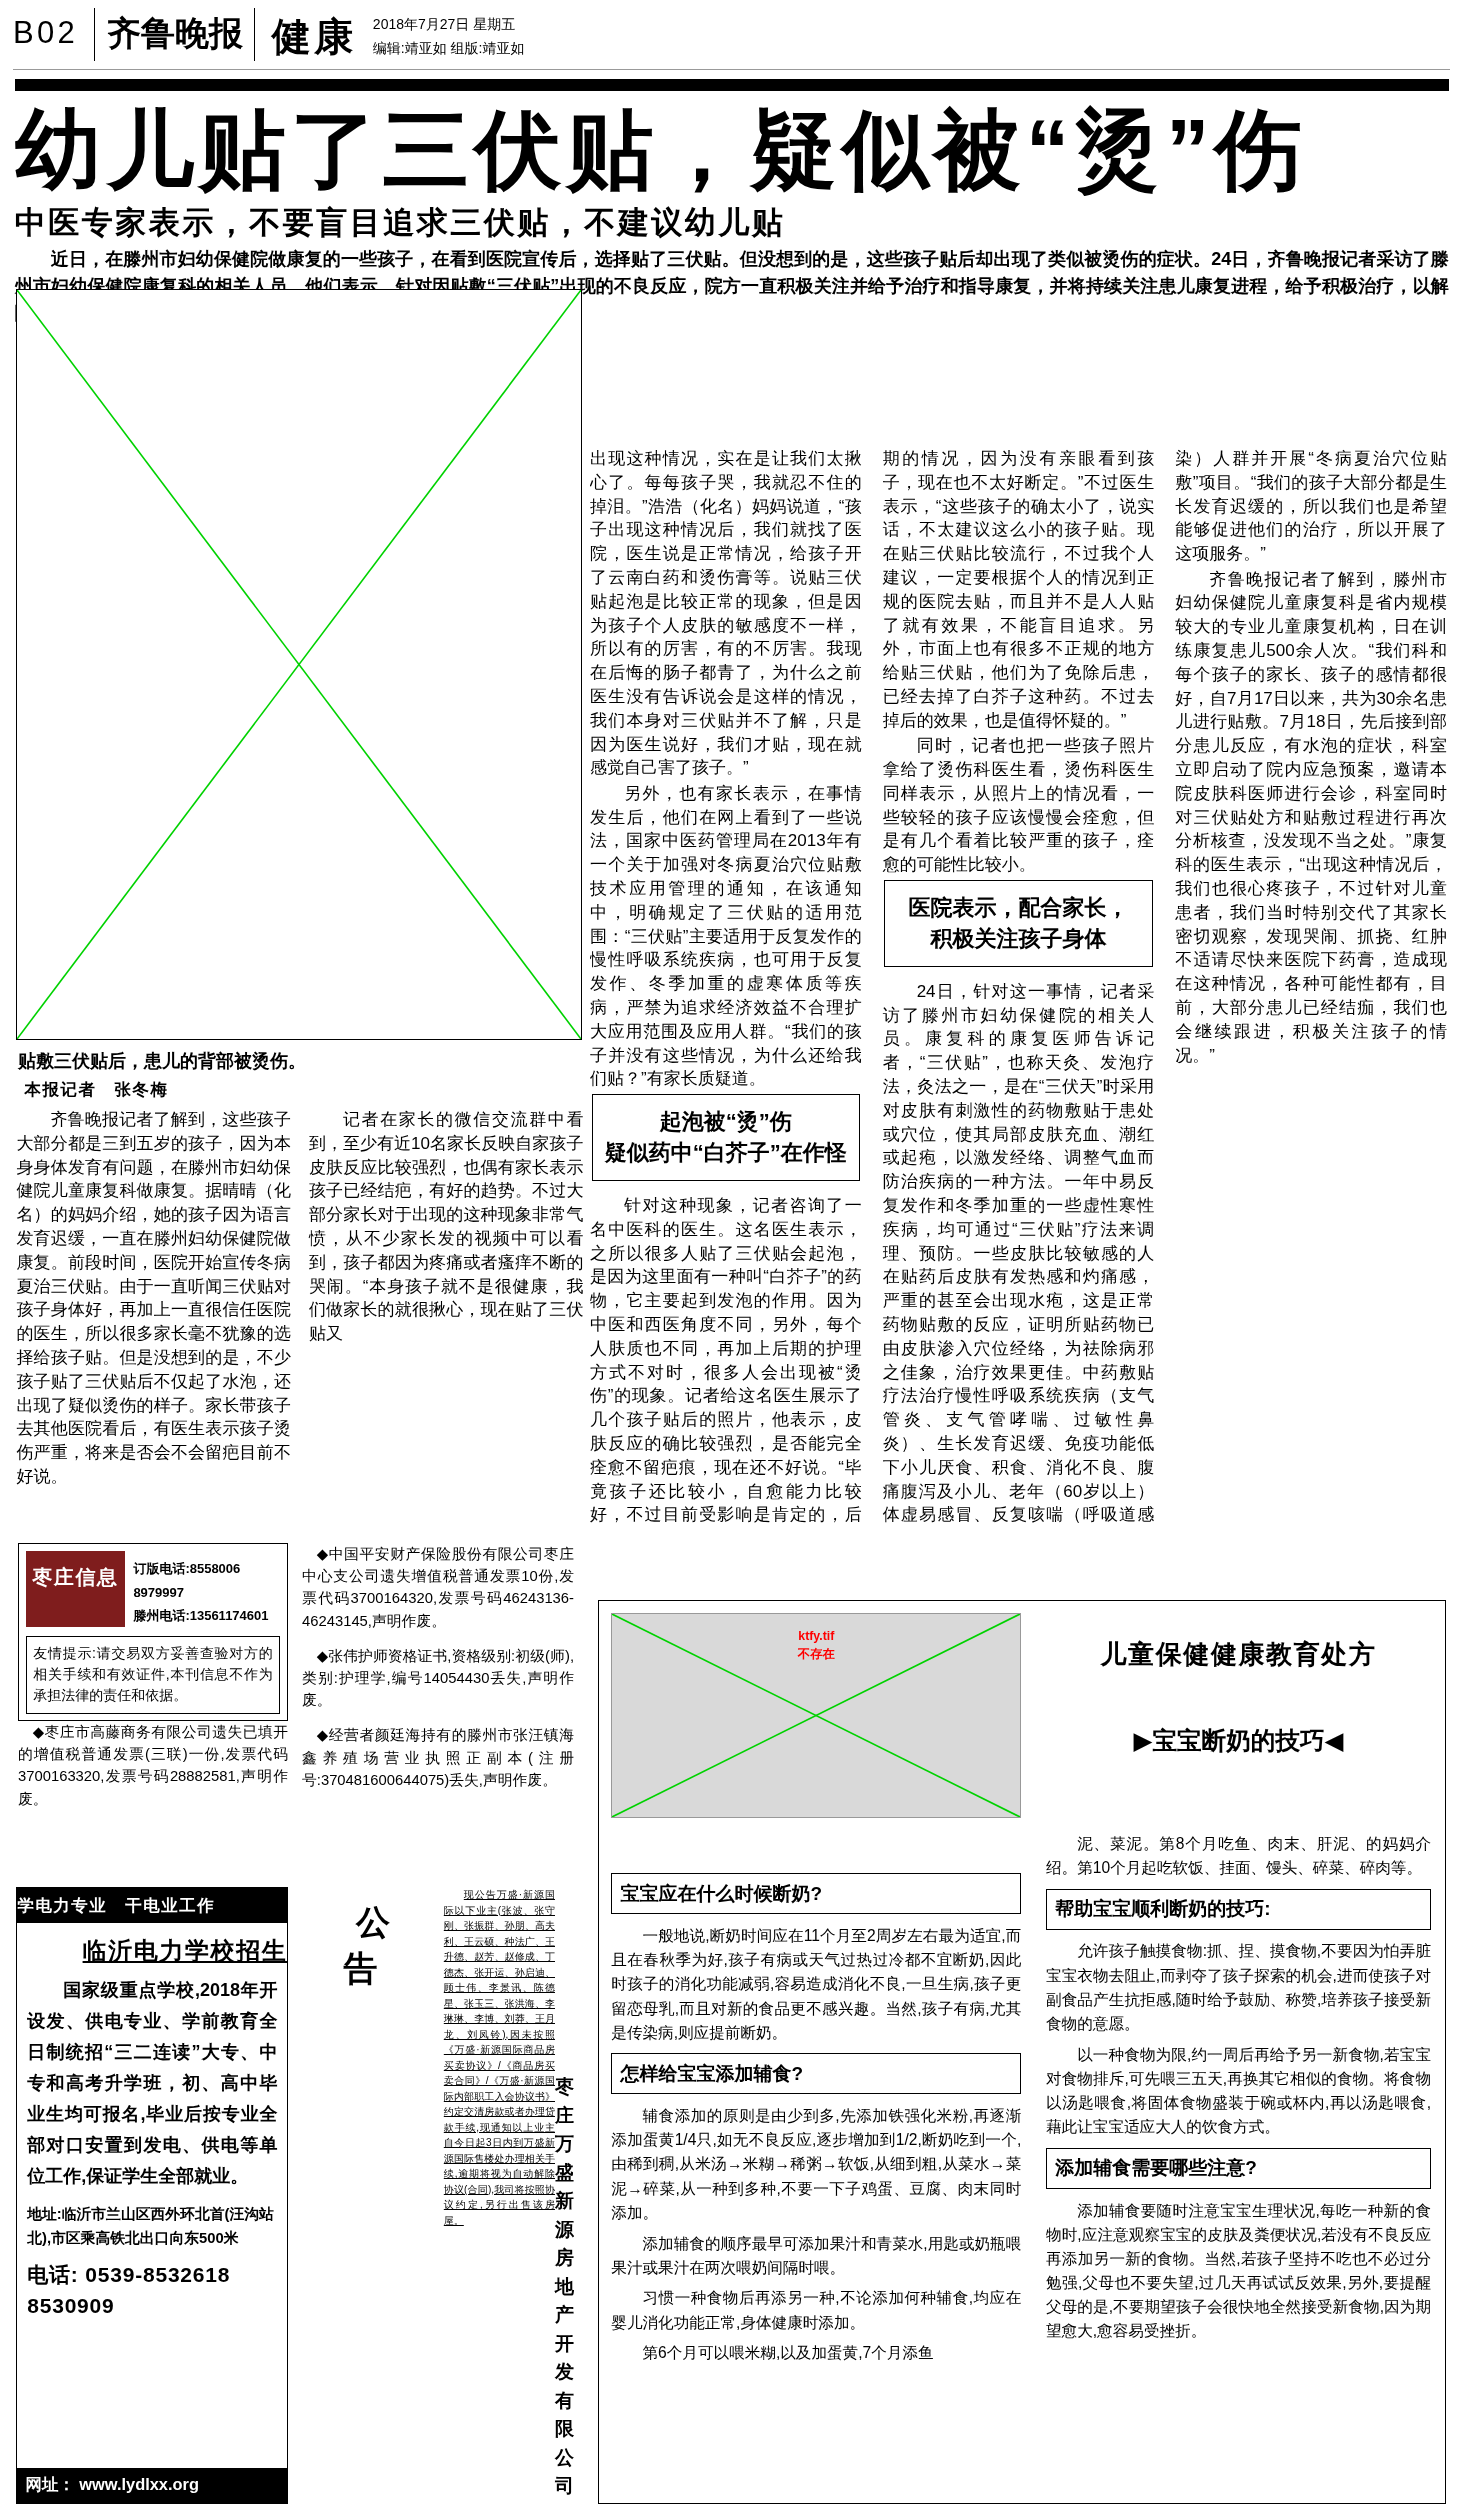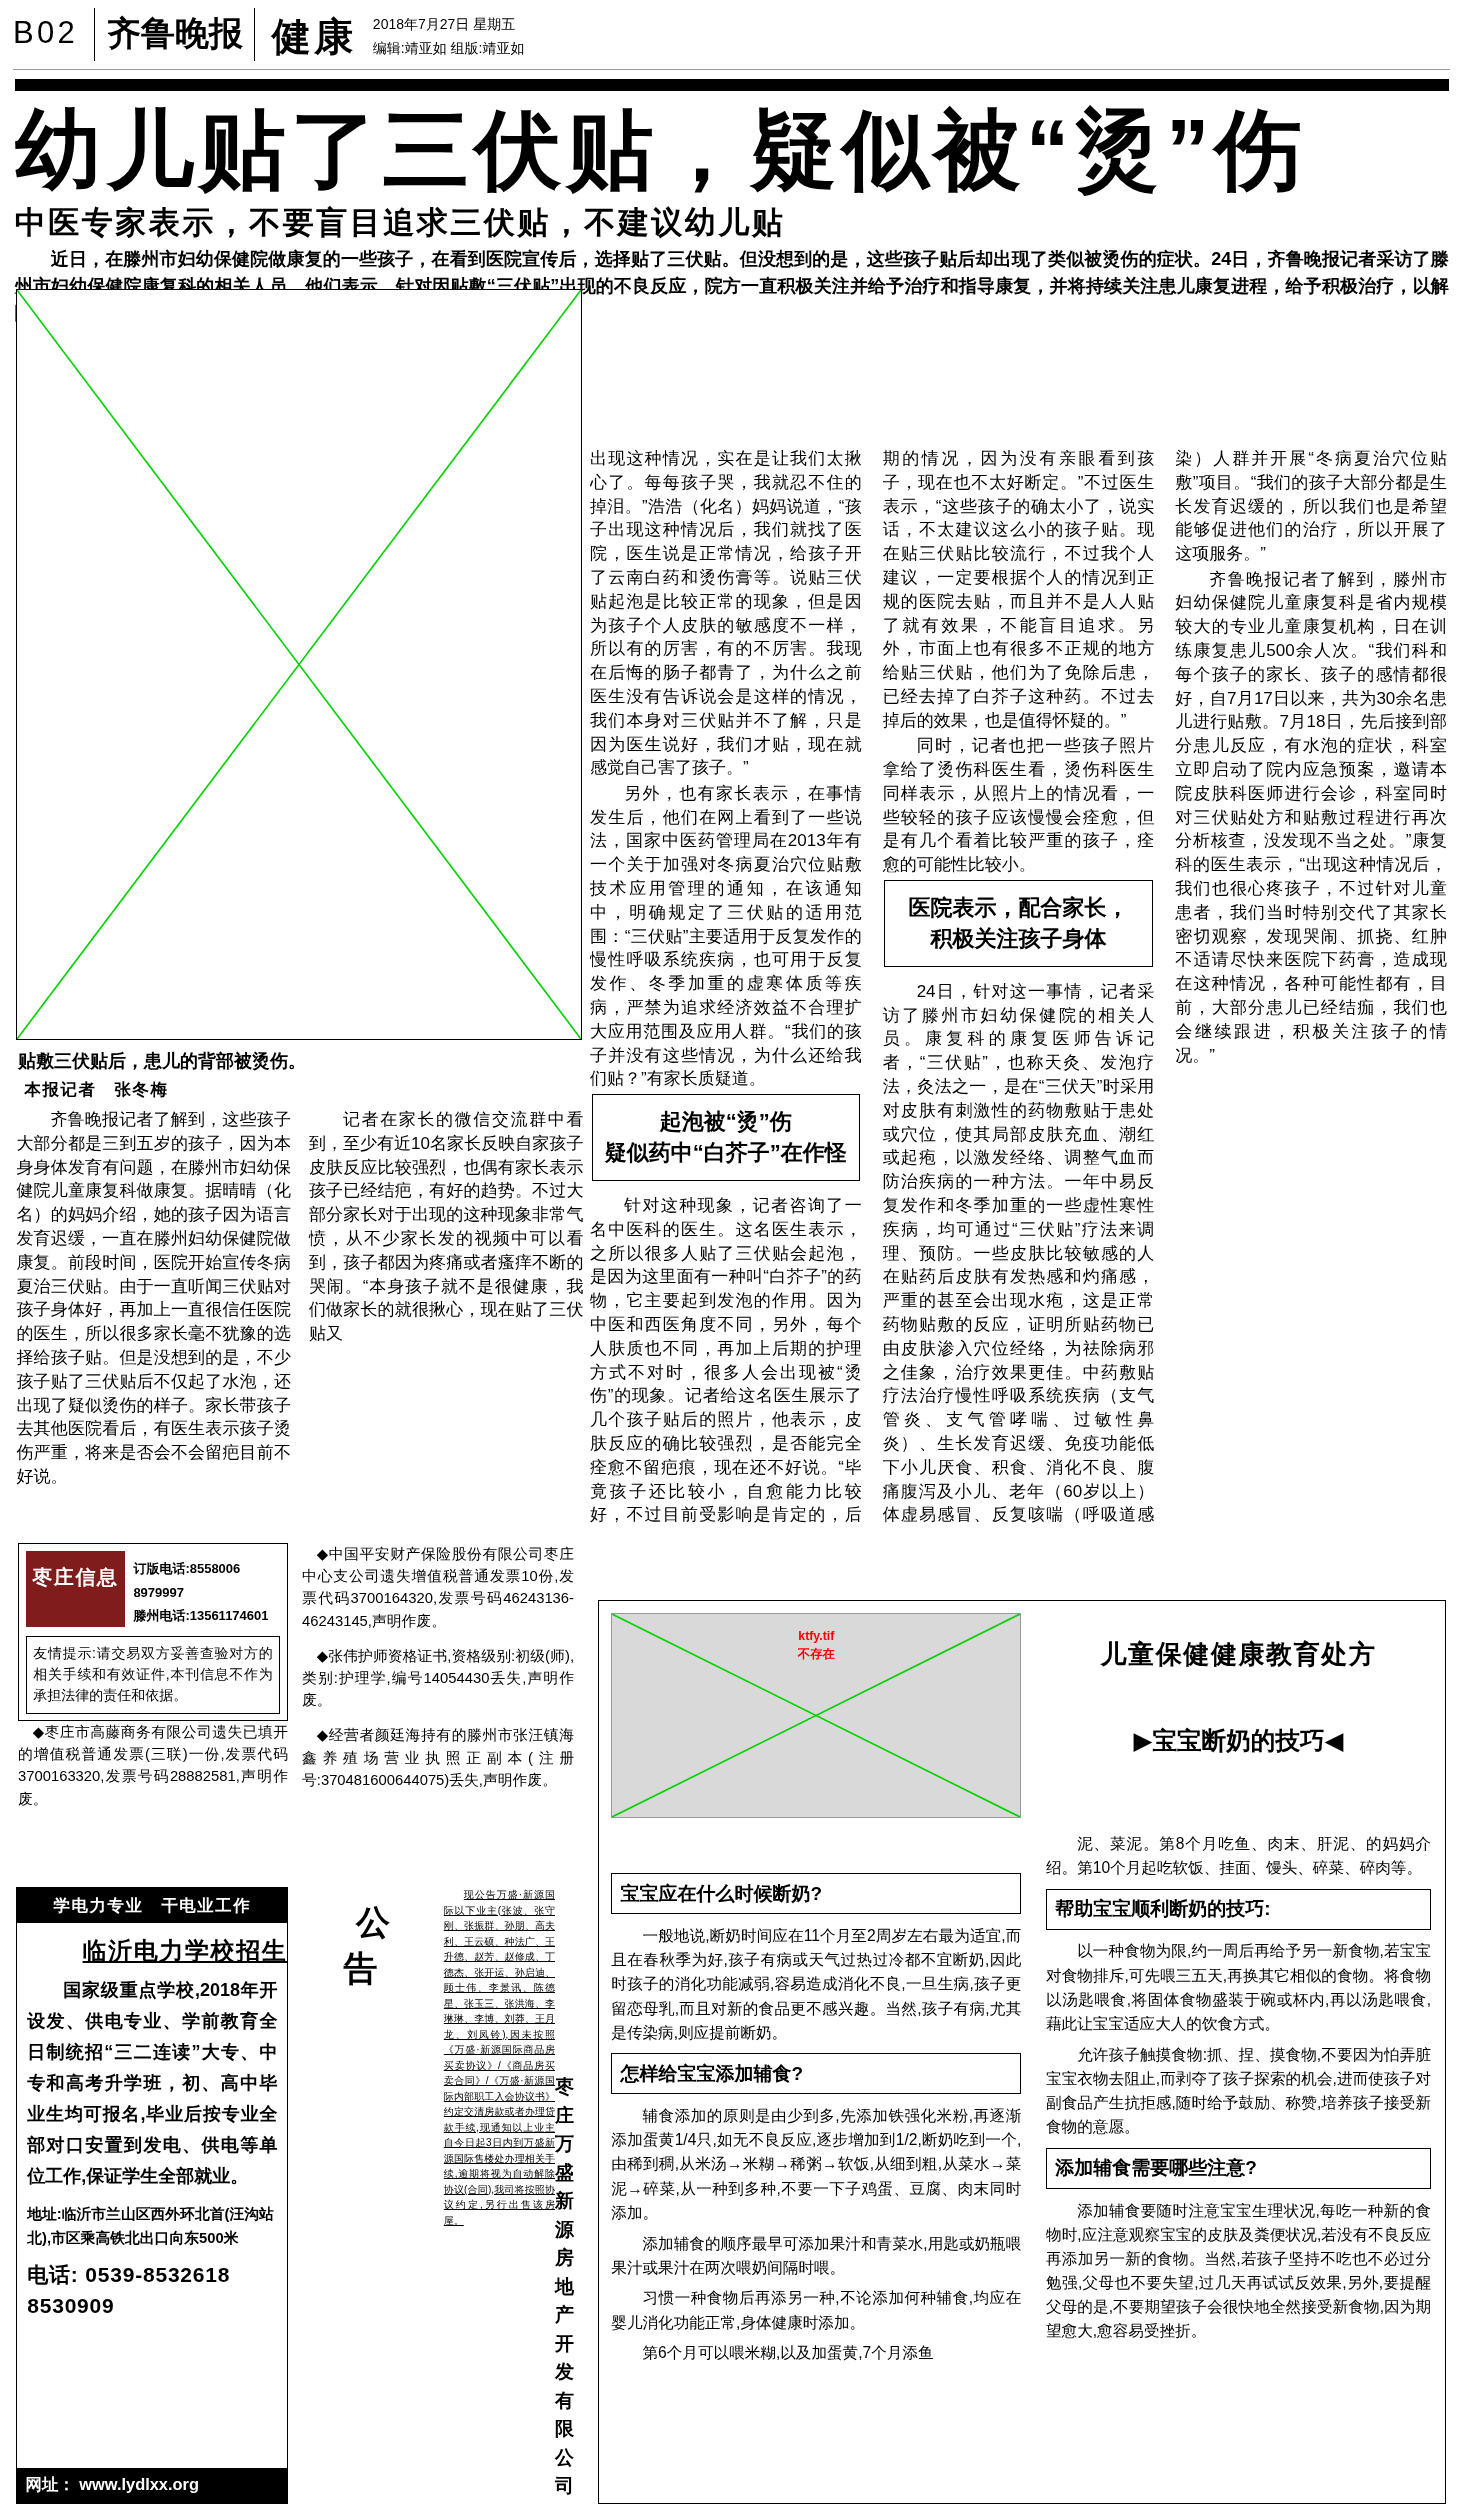--- a/index.html
+++ b/index.html
@@ -48,21 +48,21 @@
              padding:13px 6.6px; font-family:"Liberation Serif","DejaVu Serif",serif; white-space:nowrap; }
   .zz-phones { font-size:13px; font-weight:700; line-height:1.8; padding-top:6.6px; }
   .zz-notice { border:0.8px solid #000; margin-top:8.2px; padding:6.6px; font-size:14px; line-height:1.5; text-align:justify; }
   .zz-item { top:1721px; left:18px; width:270px; }
   .cl-item { font-size:14.8px; line-height:1.5; text-align:justify; text-indent:1em; margin-bottom:13px; }
   .classified2 { top:1543px; left:302px; width:272px; height:338px; overflow:hidden; }
 
   
   .power { top:1887px; left:16.4px; width:272px; height:617px; border:1.6px solid #000;
            display:flex; flex-direction:column; overflow:hidden; }
-  .power-top { background:#000; color:#fff; font-weight:700; font-size:16.4px; text-align:center;
+  .power-top { background:#000; color:#fff; font-weight:700; font-size:16.4px; 
                padding:6.6px 0; letter-spacing:1.6px; }
   .power-title { font-size:24px; font-weight:900; text-align:right; margin:11.5px 0 8.2px 0; letter-spacing:1.6px;text-decoration:underline; }
   .power-body { padding:0 9.8px; font-size:18px; font-weight:700; line-height:1.72; text-align:justify; text-indent:2em; }
   .power-addr { padding:0 9.8px; font-size:14.8px; font-weight:700; line-height:1.6; margin-top:11.5px; }
   .power-phone { padding:0 9.8px; font-size:21px; font-weight:900; margin-top:8.2px; letter-spacing:0.8px; line-height:1.5; }
   .power-site { margin-top:auto; background:#000; color:#fff; font-size:16.4px; font-weight:700; padding:6.6px 8.2px; }
 
   
   .gg { top:1887px; left:302px; width:272px; height:617px; display:flex; flex-direction:row; overflow:hidden; }
   .gg-title { font-size:34px; font-weight:900; text-align:center; letter-spacing:24.6px; text-indent:24.6px; margin:13px 0 16.4px 0; }
@@ -195,21 +195,21 @@
       <div class="qbox">怎样给宝宝添加辅食?</div>
       <p class="hb-p">辅食添加的原则是由少到多,先添加铁强化米粉,再逐渐添加蛋黄1/4只,如无不良反应,逐步增加到1/2,断奶吃到一个,由稀到稠,从米汤→米糊→稀粥→软饭,从细到粗,从菜水→菜泥→碎菜,从一种到多种,不要一下子鸡蛋、豆腐、肉末同时添加。</p>
       <p class="hb-p">添加辅食的顺序最早可添加果汁和青菜水,用匙或奶瓶喂果汁或果汁在两次喂奶间隔时喂。</p>
       <p class="hb-p">习惯一种食物后再添另一种,不论添加何种辅食,均应在婴儿消化功能正常,身体健康时添加。</p>
       <p class="hb-p">第6个月可以喂米糊,以及加蛋黄,7个月添鱼</p>
     </div>
 
     <div class="hb-colR">
       <p class="hb-p noindent">泥、菜泥。第8个月吃鱼、肉末、肝泥、的妈妈介绍。第10个月起吃软饭、挂面、馒头、碎菜、碎肉等。</p>
       <div class="qbox">帮助宝宝顺利断奶的技巧:</div>
+      <p class="hb-p">允许孩子触摸食物:抓、捏、摸食物,不要因为怕弄脏宝宝衣物去阻止,而剥夺了孩子探索的机会,进而使孩子对副食品产生抗拒感,随时给予鼓励、称赞,培养孩子接受新食物的意愿。</p>
       <p class="hb-p">以一种食物为限,约一周后再给予另一新食物,若宝宝对食物排斥,可先喂三五天,再换其它相似的食物。将食物以汤匙喂食,将固体食物盛装于碗或杯内,再以汤匙喂食,藉此让宝宝适应大人的饮食方式。</p>
-      <p class="hb-p">允许孩子触摸食物:抓、捏、摸食物,不要因为怕弄脏宝宝衣物去阻止,而剥夺了孩子探索的机会,进而使孩子对副食品产生抗拒感,随时给予鼓励、称赞,培养孩子接受新食物的意愿。</p>
       <div class="qbox">添加辅食需要哪些注意?</div>
       <p class="hb-p">添加辅食要随时注意宝宝生理状况,每吃一种新的食物时,应注意观察宝宝的皮肤及粪便状况,若没有不良反应再添加另一新的食物。当然,若孩子坚持不吃也不必过分勉强,父母也不要失望,过几天再试试反效果,另外,要提醒父母的是,不要期望孩子会很快地全然接受新食物,因为期望愈大,愈容易受挫折。</p>
     </div>
   </div>
 
 </div>
 
 
 </body></html>

